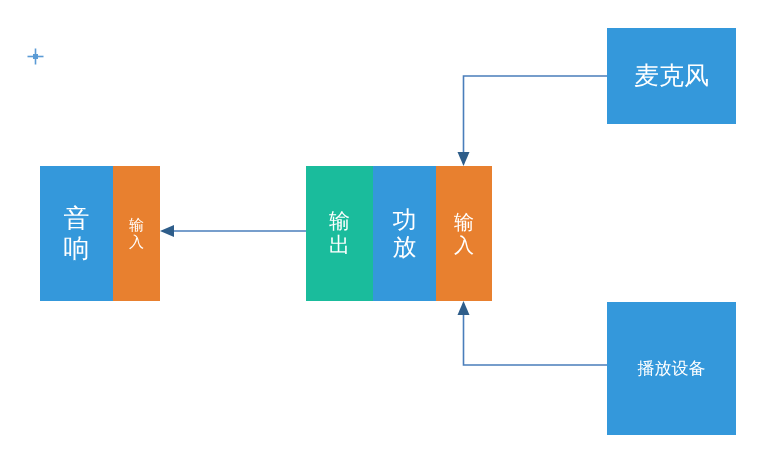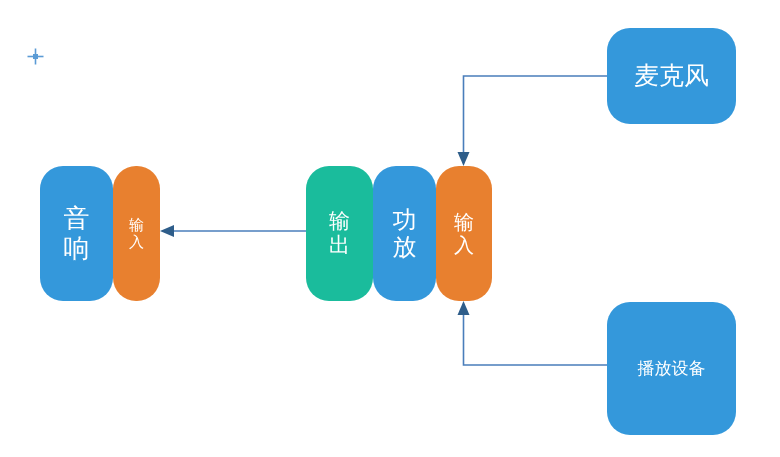--- a/index.html
+++ b/index.html
@@ -26,21 +26,20 @@
   }
   .seg {
     position: absolute;
     box-sizing: border-box;
     display: flex;
     align-items: center;
     justify-content: center;
     color: #ffffff;
     text-align: center;
     line-height: 1.12;
-    border-radius: 23px;
   }
   
   .vtext {
     display: flex;
     flex-direction: column;
     align-items: center;
     justify-content: center;
   }
   .vtext > span {
     display: block;

